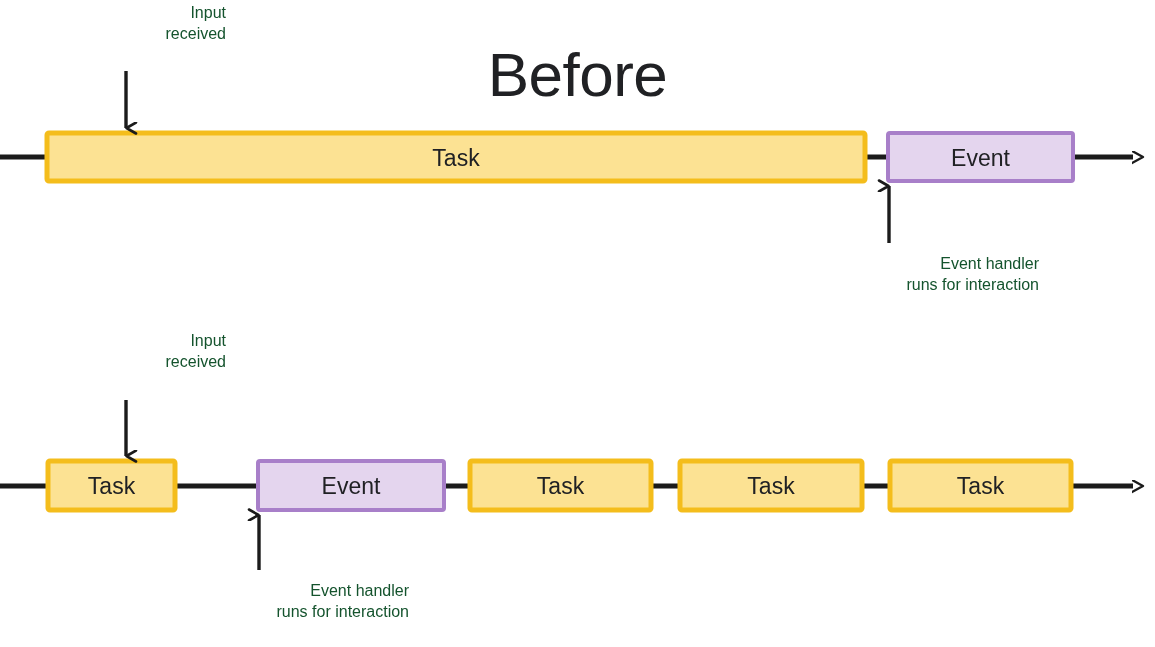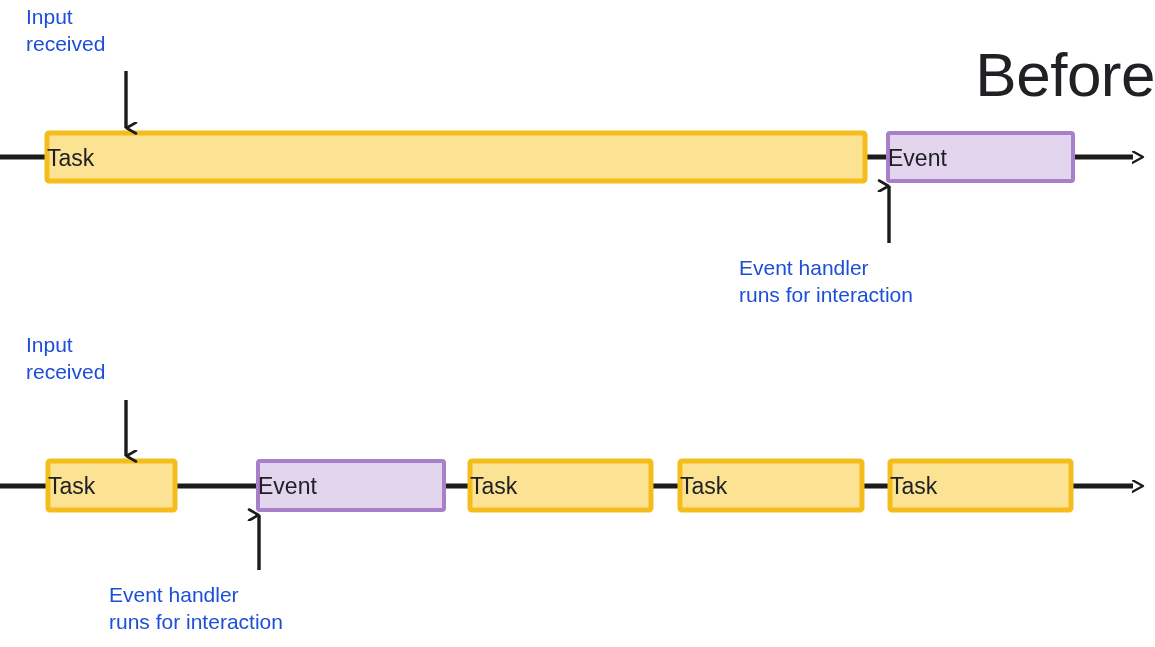--- a/index.html
+++ b/index.html
@@ -25,38 +25,39 @@
     width: 1155px;
     height: 647px;
   }
   .section-title {
     position: absolute;
     font-size: 62px;
     font-weight: 400;
     color: #202124;
     letter-spacing: -0.5px;
     white-space: nowrap;
-    text-align: right;
+    text-align: center;
     line-height: 1;
   }
   #title-before { left: 0; width: 1155px; top: 44px; }
   #title-after  { left: 0; width: 1155px; top: 370px; }
 
   .box-label {
     position: absolute;
     font-size: 23px;
     color: #202124;
+    text-align: center;
     line-height: 1;
     white-space: nowrap;
   }
   .annotation {
     position: absolute;
-    font-size: 21px;
-    color: #1d4ed8;
-    text-align: left;
+    font-size: 16px;
+    color: #14532d;
+    text-align: right;
     line-height: 1.3;
     white-space: pre-line;
   }
 </style>
 </head>
 <body>
 
 <div id="stage">
 
   <svg class="diagram" viewBox="0 0 1155 647">

